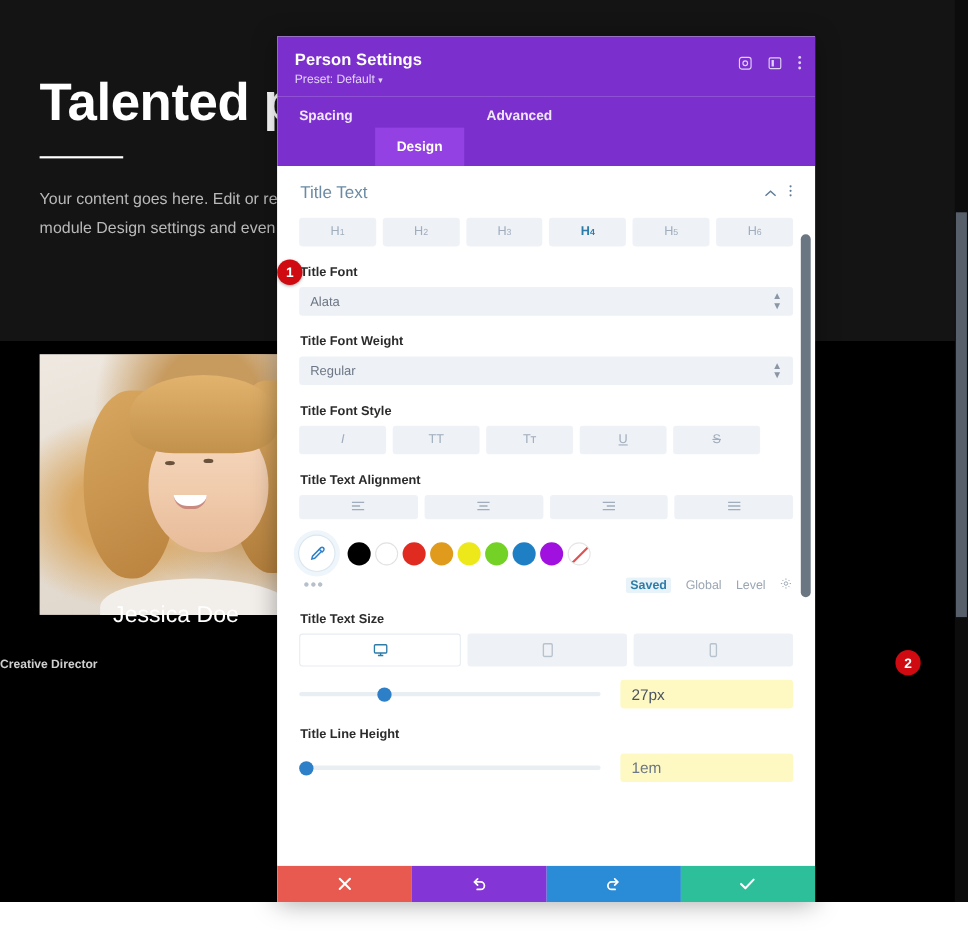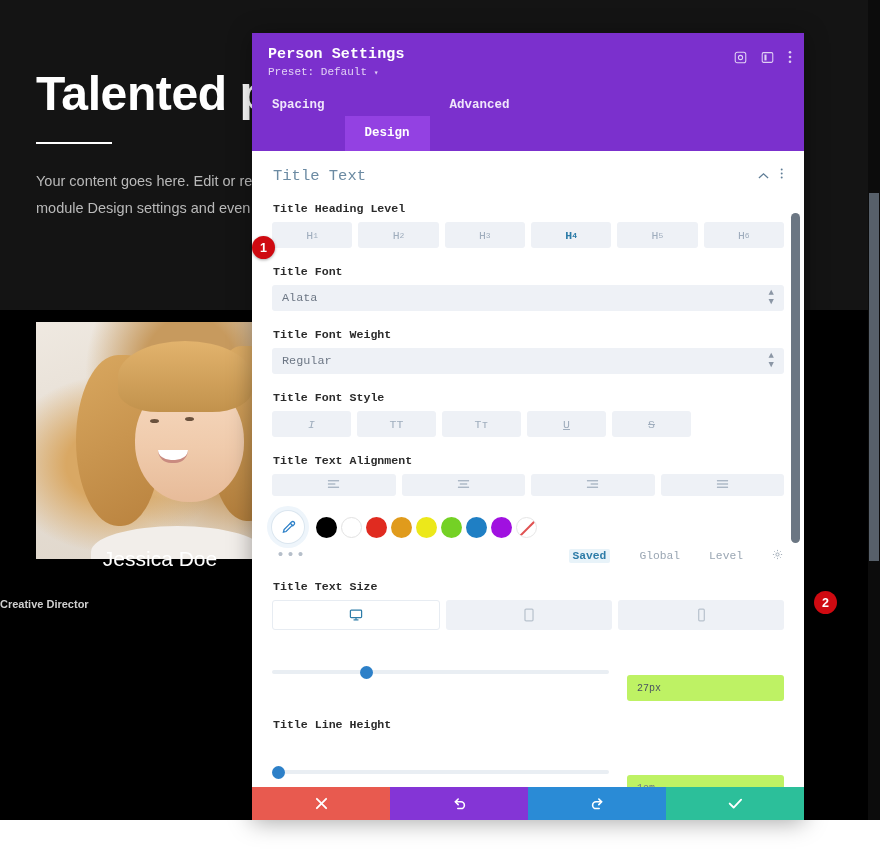--- a/index.html
+++ b/index.html
@@ -76,23 +76,23 @@
     position: absolute; left: 0; top: 288px; width: 320px; text-align: left;
     font-size: 11px; color: #cfcfcf; font-weight: bold;
   }
 
   
   .page-scroll-track { position: absolute; right: 0; top: 0; width: 12px; height: 820px; background: #0c0c0c; }
   .page-scroll-thumb { position: absolute; right: 1px; top: 193px; width: 10px; height: 368px; background: #57606a; border-radius: 0; }
 
   
   .modal {
-    position: absolute; left: 252px; top: 33px; width: 552px; height: 787px;
+    position: absolute; left: 252px; top: 33px; width: 489px; height: 787px;
     background: #ffffff; box-shadow: 0 2px 22px rgba(0,0,0,0.35);
-    display: flex; flex-direction: column; overflow: hidden; font-family: Liberation Mono, monospace;
+    display: flex; flex-direction: column; overflow: hidden;
   }
   .modal-header { background: #7b30cd; padding: 13px 16px 10px 16px; position: relative; flex: 0 0 auto; }
   .modal-title { color: #fff; font-size: 15px; font-weight: 700; letter-spacing: 0.1px; }
   .modal-preset { color: #e2d2f5; font-size: 11px; margin-top: 3px; }
   .modal-preset .caret { font-size: 8px; }
   .header-icons { position: absolute; right: 12px; top: 17px; display: flex; gap: 14px; align-items: center; }
   .hicon { color: #e6d9f7; opacity: 0.95; display: flex; align-items: center; }
 
   .tabs { background: #7b30cd; display: flex; flex: 0 0 auto; }
   .tab {
@@ -148,42 +148,42 @@
   .swatch.white { border: 1px solid #e2e2e2; }
   .swatch.none {
     background: #fff; border: 1px solid #e6e6e6; position: relative; overflow: hidden;
   }
   .swatch.none::after {
     content: ""; position: absolute; left: -3px; top: 9px; width: 28px; height: 2px;
     background: #e05252; transform: rotate(-45deg);
   }
   .color-foot { display: flex; align-items: center; justify-content: space-between; padding: 6px 1px 0 4px; }
   .dots { color: #b6bfca; font-size: 15px; letter-spacing: 1px; line-height: 10px; }
-  .tabs-mini { display: flex; align-items: center; gap: 29px; font-size: 11.3px; color: #9aa6b3; }
+  .tabs-mini { display: flex; align-items: center; gap: 13px; font-size: 11.3px; color: #9aa6b3; }
   .tabs-mini .on { color: #2d7ca8; font-weight: 700; background: #e8f3f9; padding: 1px 4px; border-radius: 2px; }
 
   
   .dev-row { display: flex; gap: 6px; }
   .dev {
     flex: 1 1 0; height: 30px; background: #eef1f6; border-radius: 3px;
     display: flex; align-items: center; justify-content: center; cursor: pointer; color: #b8c2cd;
   }
   .dev.active { background: #ffffff; border: 1px solid #e7ecf2; color: #2d7ca8; }
 
   
   .slider-row { display: flex; align-items: center; gap: 18px; padding-top: 12px; }
   .slider { position: relative; flex: 1 1 auto; height: 16px; display: flex; align-items: center; }
   .track { width: 100%; height: 4px; border-radius: 2px; background: #e9eef3; }
   .knob {
     position: absolute; width: 13px; height: 13px; border-radius: 50%;
     background: #2d80c8; top: 2px; cursor: pointer;
   }
   .value-box {
-    flex: 0 0 157px; height: 26px; background: #bef264; border-radius: 3px;
-    display: flex; align-items: center; padding: 0 10px; font-size: 10px; color: #6d7785; margin-top: 33px;
+    flex: 0 0 157px; height: 26px; background: #fef9c3; border-radius: 3px;
+    display: flex; align-items: center; padding: 0 10px; font-size: 14px; color: #6d7785;
   }
   .value-box.filled { color: #4a5361; }
 
   
   .modal-scroll-track { position: absolute; right: 2px; top: 0; width: 9px; height: 100%; }
   .modal-scroll-thumb { position: absolute; right: 2px; top: 62px; width: 9px; height: 330px; background: #6b7683; border-radius: 5px; }
 
   
   .modal-footer { flex: 0 0 auto; display: flex; height: 33px; }
   .fbtn { flex: 1 1 0; display: flex; align-items: center; justify-content: center; cursor: pointer; color: #fff; }
@@ -289,21 +289,20 @@
               <svg width="3.4" height="13" viewBox="0 0 4 14" fill="currentColor">
                 <circle cx="2" cy="2.2" r="1.15"></circle>
                   <circle cx="2" cy="7" r="1.15"></circle>
                   <circle cx="2" cy="11.8" r="1.15"></circle>
               </svg>
             </span>
           </div>
         </div>
 
         <div class="field">
-          <div class="field-label">Title Heading Level</div>
           <div class="btn-row">
             <div class="opt">H<sub>1</sub></div>
             <div class="opt">H<sub>2</sub></div>
             <div class="opt">H<sub>3</sub></div>
             <div class="opt active">H<sub>4</sub></div>
             <div class="opt">H<sub>5</sub></div>
             <div class="opt">H<sub>6</sub></div>
           </div>
         </div>
 

